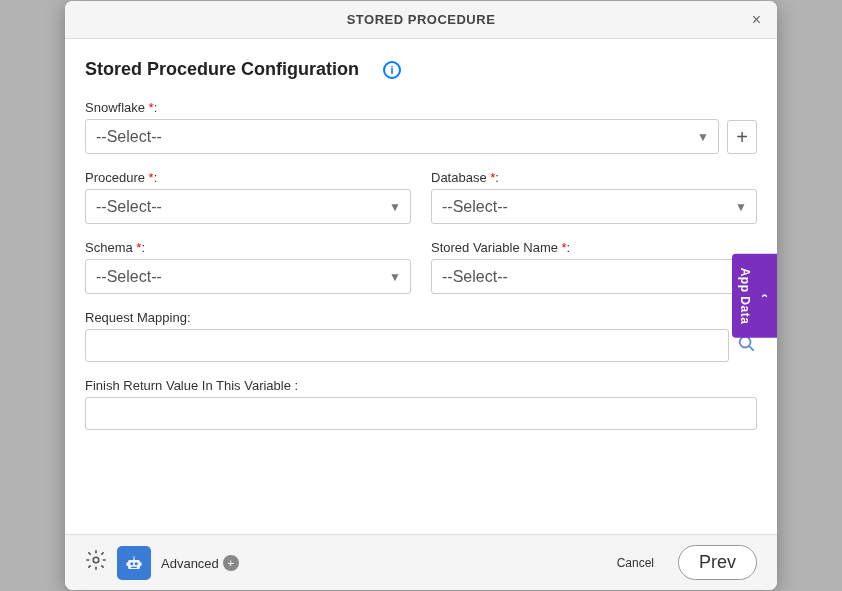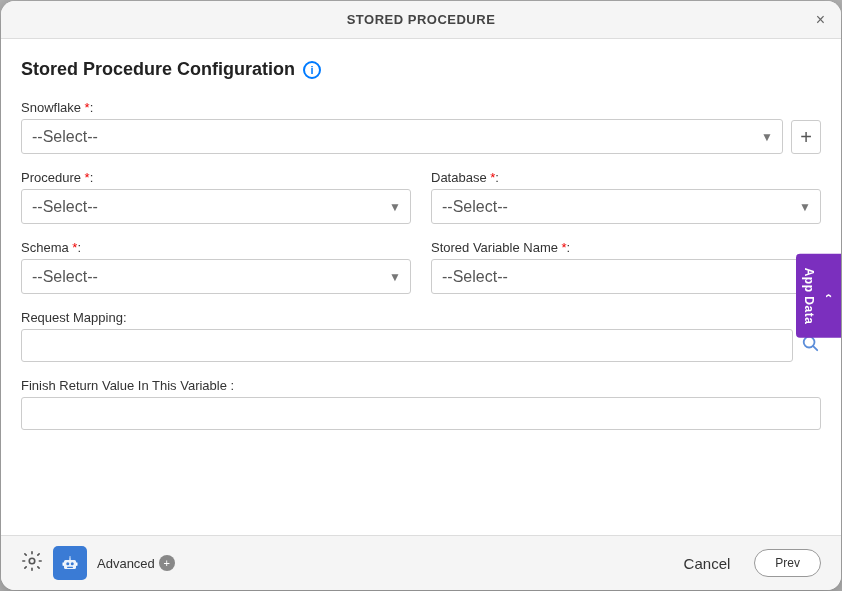--- a/index.html
+++ b/index.html
@@ -16,24 +16,24 @@
     .modal-wrapper {
       width: 842px;
       height: 591px;
       position: relative;
       display: flex;
       justify-content: center;
       align-items: center;
       background: rgba(0,0,0,0.2);
     }
     .modal {
-      width: 840px;
+      width: 712px;
       height: 589px;
       background: #fff;
-      border-radius: 14px;
+      border-radius: 8px;
       box-shadow: 0 4px 20px rgba(0,0,0,0.3);
       display: flex;
       flex-direction: column;
       position: relative;
       overflow: hidden;
     }
     .modal-header {
       background: #f5f5f5;
       border-bottom: 1px solid #ddd;
       padding: 10px 16px;
@@ -68,21 +68,21 @@
       padding: 20px 20px 10px 20px;
       overflow-y: auto;
     }
     .page-title {
       font-size: 18px;
       font-weight: 600;
       color: #222;
       margin-bottom: 20px;
       display: flex;
       align-items: center;
-      gap: 8px;
+      gap: 24px;
     }
     .info-icon {
       width: 18px;
       height: 18px;
       border: 2px solid #007bff;
       border-radius: 50%;
       display: inline-flex;
       align-items: center;
       justify-content: center;
       font-size: 11px;
@@ -242,30 +242,30 @@
       cursor: pointer;
     }
     .footer-right {
       display: flex;
       align-items: center;
       gap: 12px;
     }
     .cancel-btn {
       background: none;
       border: none;
-      font-size: 15px;
+      font-size: 12px;
       color: #333;
       cursor: pointer;
       padding: 6px 12px;
     }
     .prev-btn {
       background: #fff;
       border: 1px solid #999;
       border-radius: 20px;
-      font-size: 12px;
+      font-size: 18px;
       color: #333;
       cursor: pointer;
       padding: 6px 20px;
     }
     .finish-btn {
       background: #1a73e8;
       border: none;
       border-radius: 20px;
       font-size: 13px;
       color: #fff;

